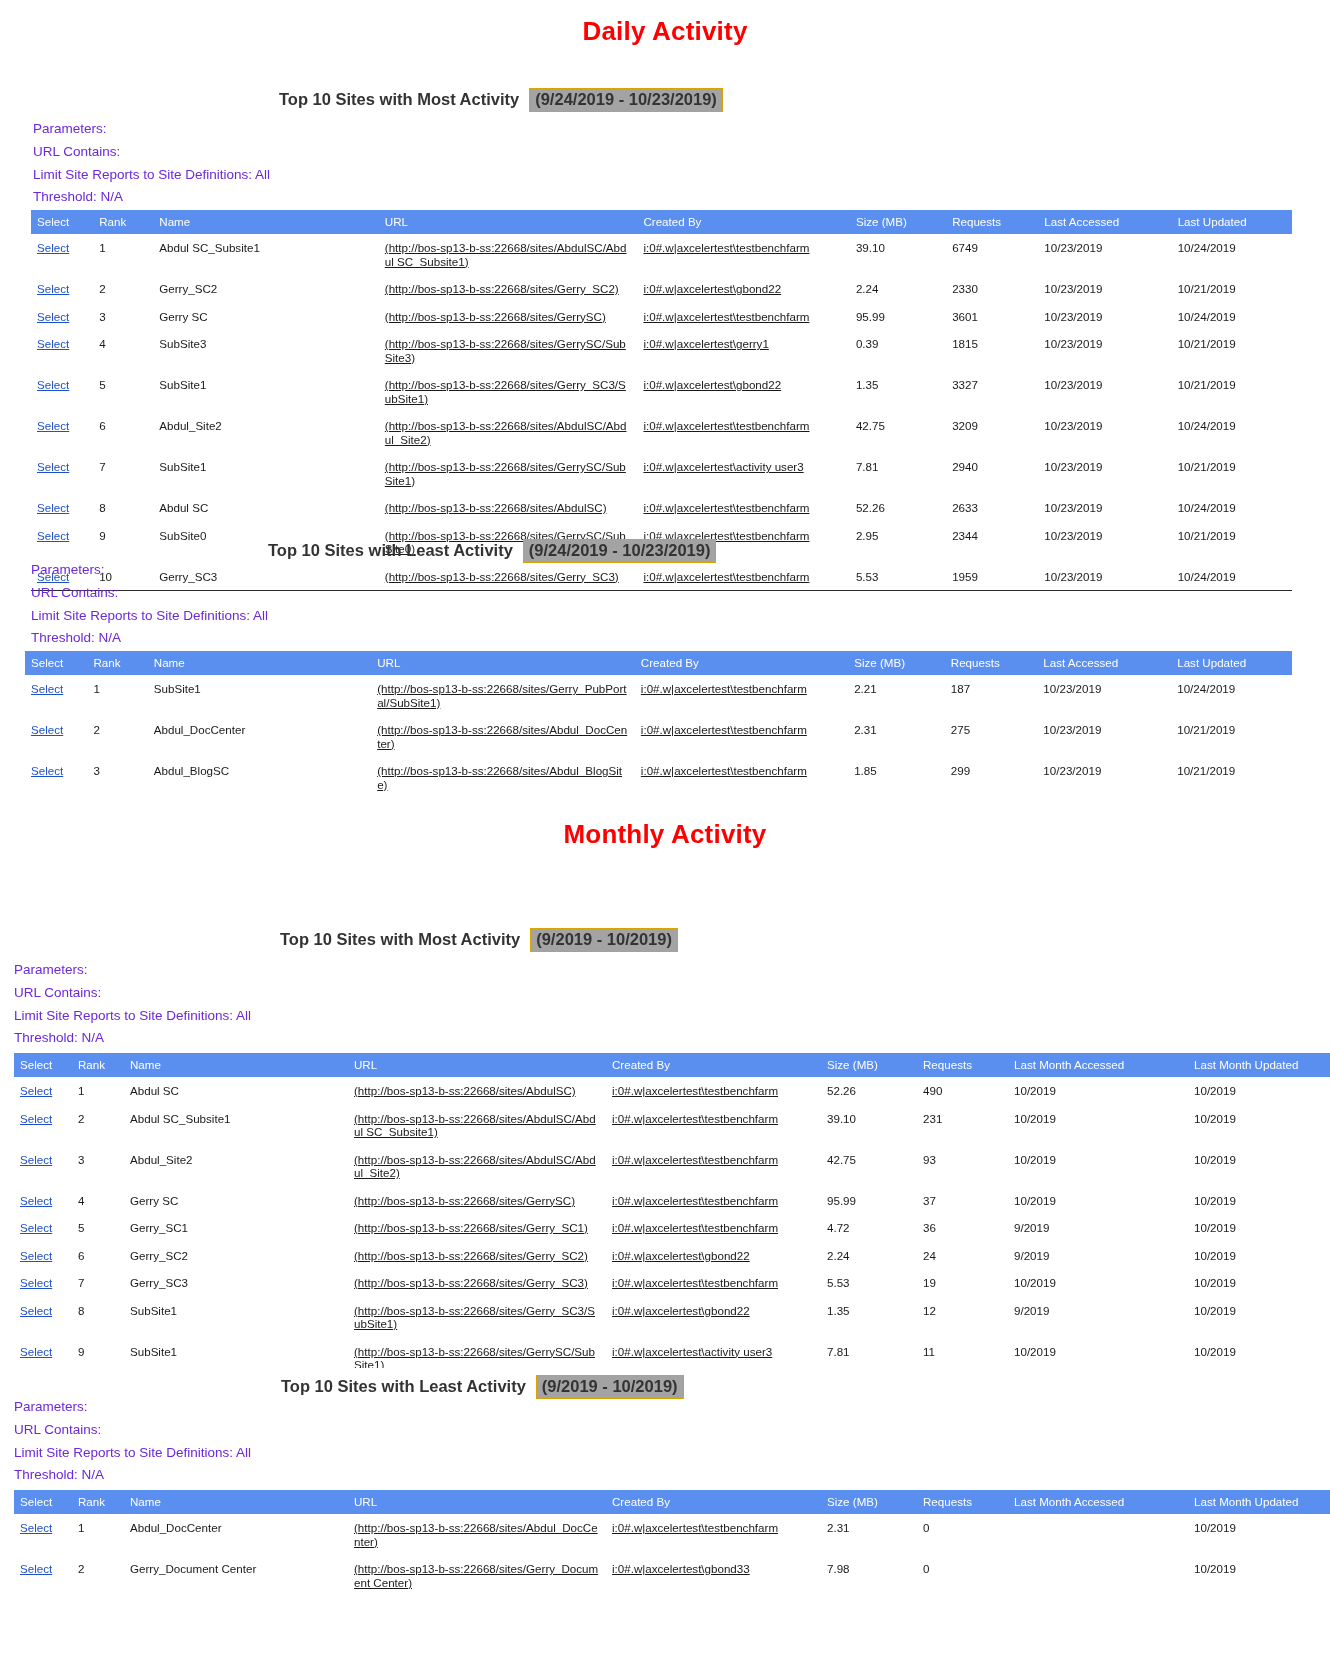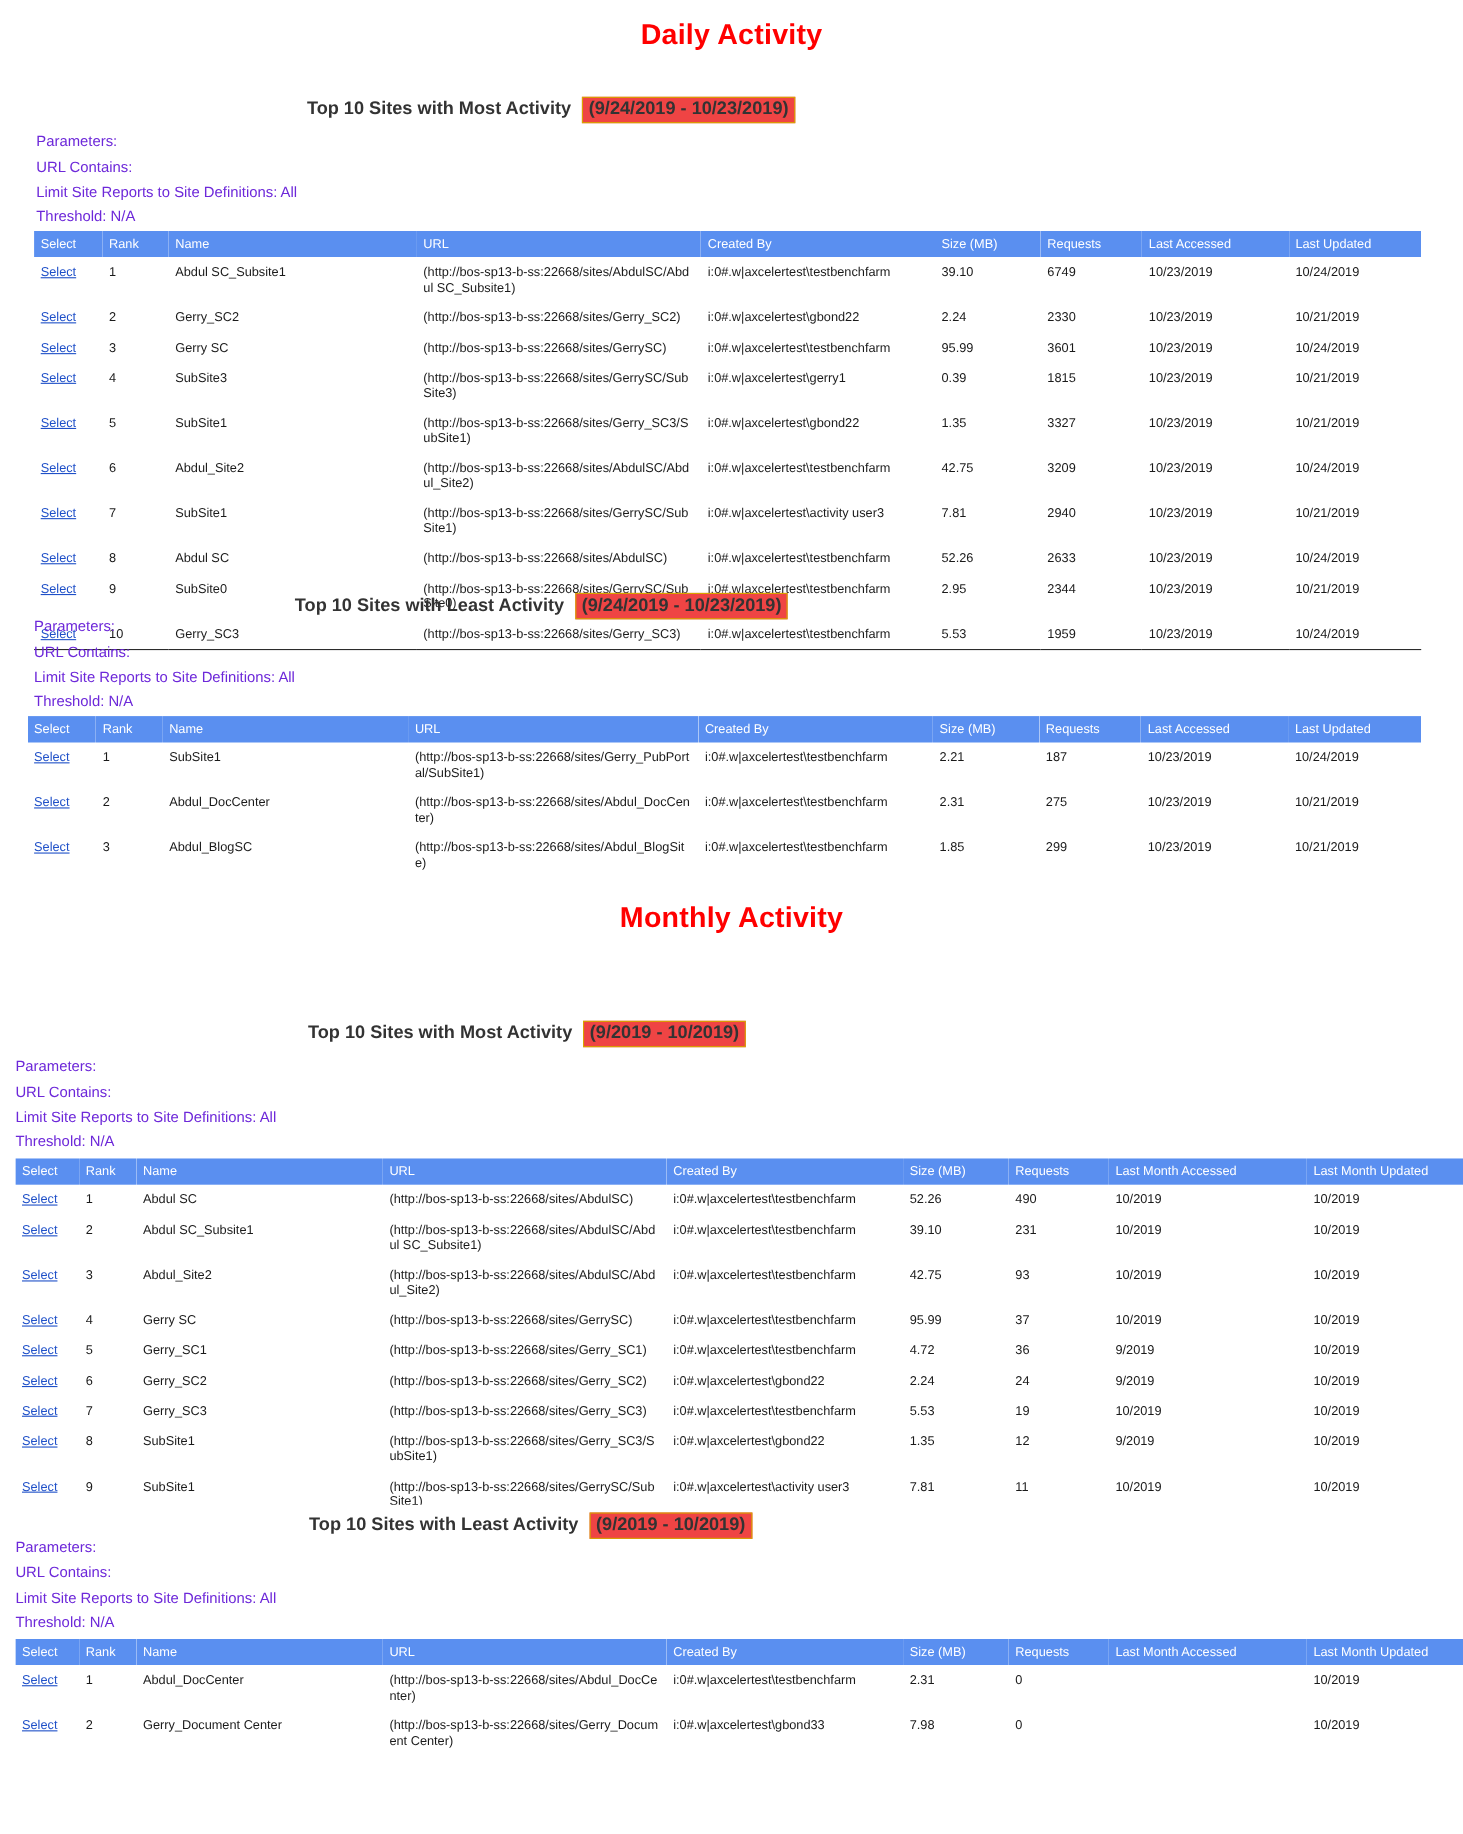--- a/index.html
+++ b/index.html
@@ -41,21 +41,21 @@
   }
   .report-title {
     font-size: 16.5px;
     font-weight: bold;
     color: #333333;
   }
   .date-range {
     font-size: 16.5px;
     font-weight: bold;
     color: #333333;
-    background: #ef4444;
+    background: #a3a3a3;
     border: 1px solid #d8a400;
     padding: 1px 5px 2px 5px;
     line-height: 1.15;
   }
 
   
   .params {
     position: absolute;
     font-size: 13.5px;
     color: #6d28d9;
@@ -92,20 +92,21 @@
   .rpt-table tbody tr.last-row td {
     border-bottom: 1.6px solid #2b2b2b;
   }
   .lnk {
     color: #1f50c8;
     text-decoration: underline;
     cursor: pointer;
   }
   .urlcell a, .bycell a {
     color: #1a1a1a;
+    text-decoration: underline;
     cursor: pointer;
     word-break: break-all;
   }
   .clip-fade {
     position: absolute;
     overflow: hidden;
   }
   .clip-fade table { margin: 0; }
 
   

